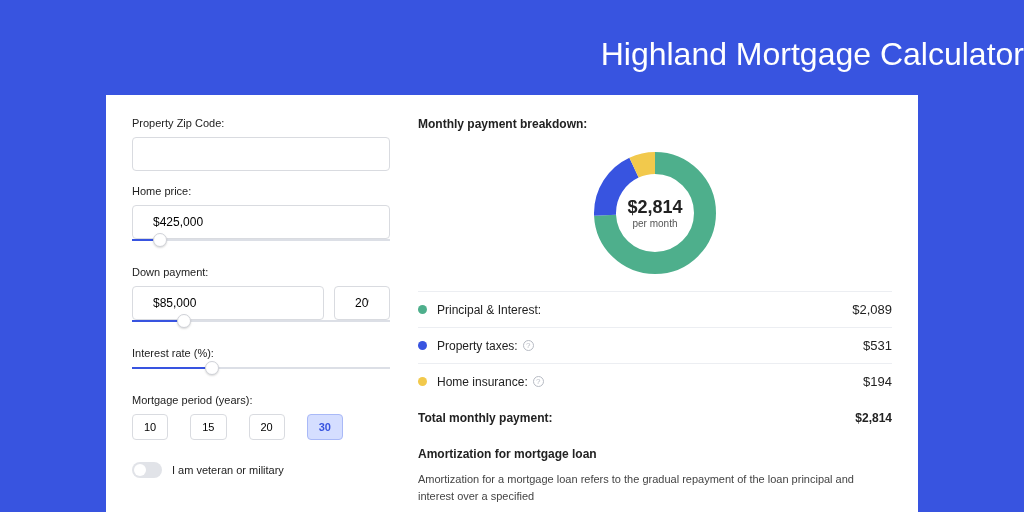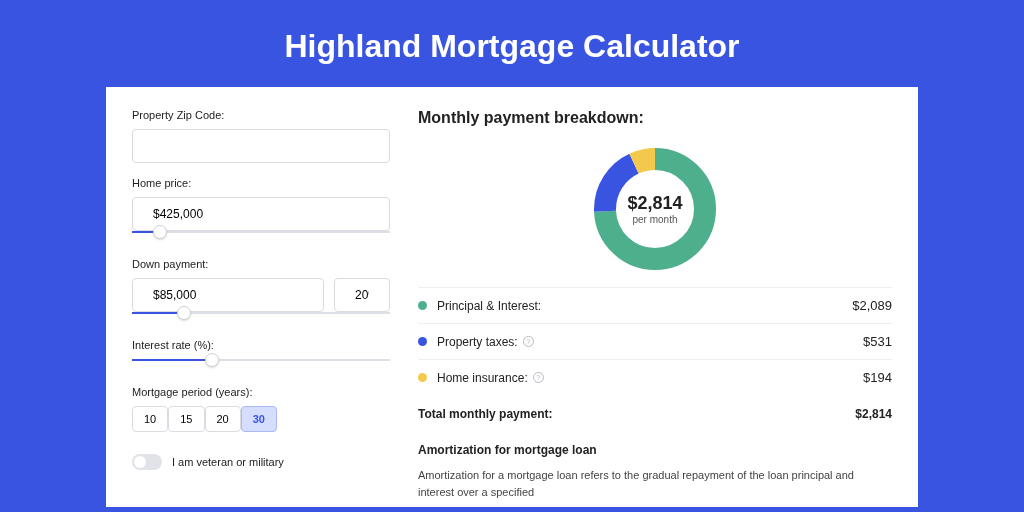--- a/index.html
+++ b/index.html
@@ -5,25 +5,25 @@
 * { box-sizing: border-box; margin: 0; padding: 0; }
 body {
   font-family: -apple-system, BlinkMacSystemFont, "Segoe UI", Helvetica, Arial, sans-serif;
   background: #3854e0;
   width: 1024px;
   height: 512px;
   overflow: hidden;
   color: #222;
 }
 .page-title {
-  text-align: center;
+  text-align: right;
   color: #fff;
   font-size: 32px;
-  font-weight: 700;
-  padding: 28px 0 22px;
+  font-weight: 400;
+  padding: 36px 0 22px;
 }
 .shadow-bar {
   background: #2e43b8;
   height: 30px;
   margin: 0 106px;
 }
 .card {
   background: #fff;
   margin: -30px 106px 0;
   padding: 22px 26px 0;
@@ -74,21 +74,21 @@
   width: 14px; height: 14px;
   background: #fff;
   border: 1px solid #d0d2d8;
   border-radius: 50%;
   box-shadow: 0 1px 2px rgba(0,0,0,0.15);
   transform: translateX(-50%);
 }
 .down-row { display: flex; gap: 10px; }
 .down-row input:first-child { flex: 1; }
 .down-row input:last-child { width: 56px; }
-.period-row { display: flex; gap: 0; }
+.period-row { display: flex; gap: 22px; }
 .period-btn {
   border: 1px solid #d9dbe0;
   background: #fff;
   border-radius: 4px;
   font-size: 11px;
   padding: 6px 11px;
   cursor: pointer;
 }
 .period-btn.active {
   background: #d5deff;
@@ -111,21 +111,21 @@
 }
 .toggle::after {
   content: "";
   position: absolute;
   left: 2px; top: 2px;
   width: 12px; height: 12px;
   background: #fff;
   border-radius: 50%;
 }
 .section-header {
-  font-size: 16px;
+  font-size: 12px;
   font-weight: 700;
   padding-bottom: 10px;
 }
 .donut-wrap {
   display: flex;
   justify-content: center;
   padding: 6px 0 12px;
 }
 .donut {
   position: relative;

